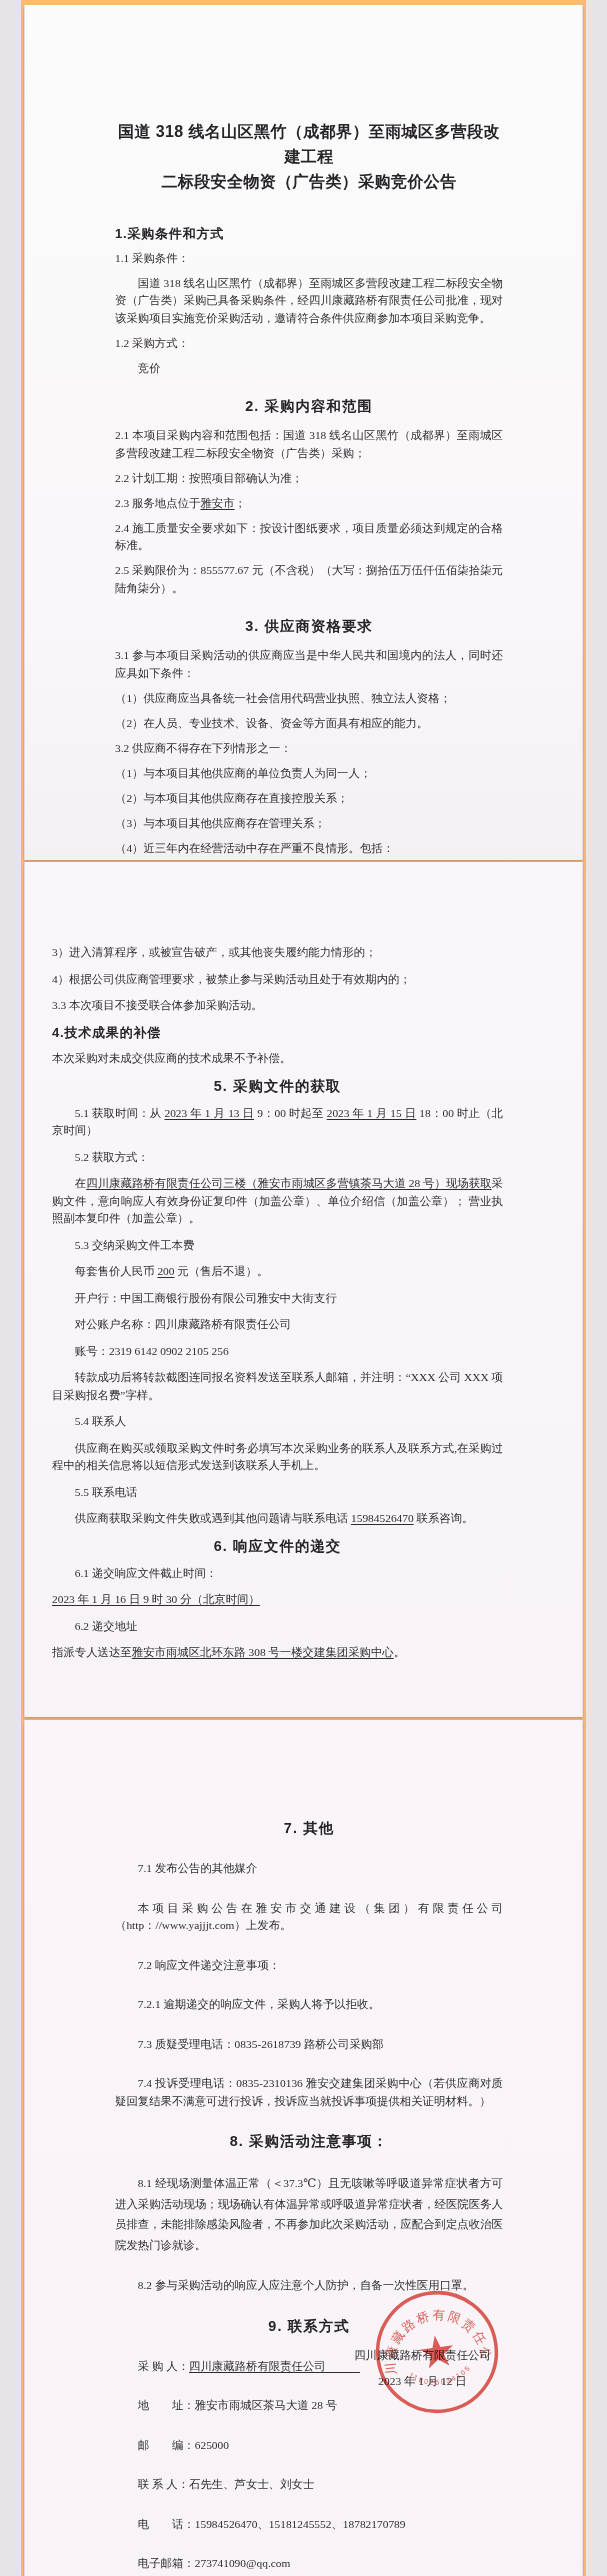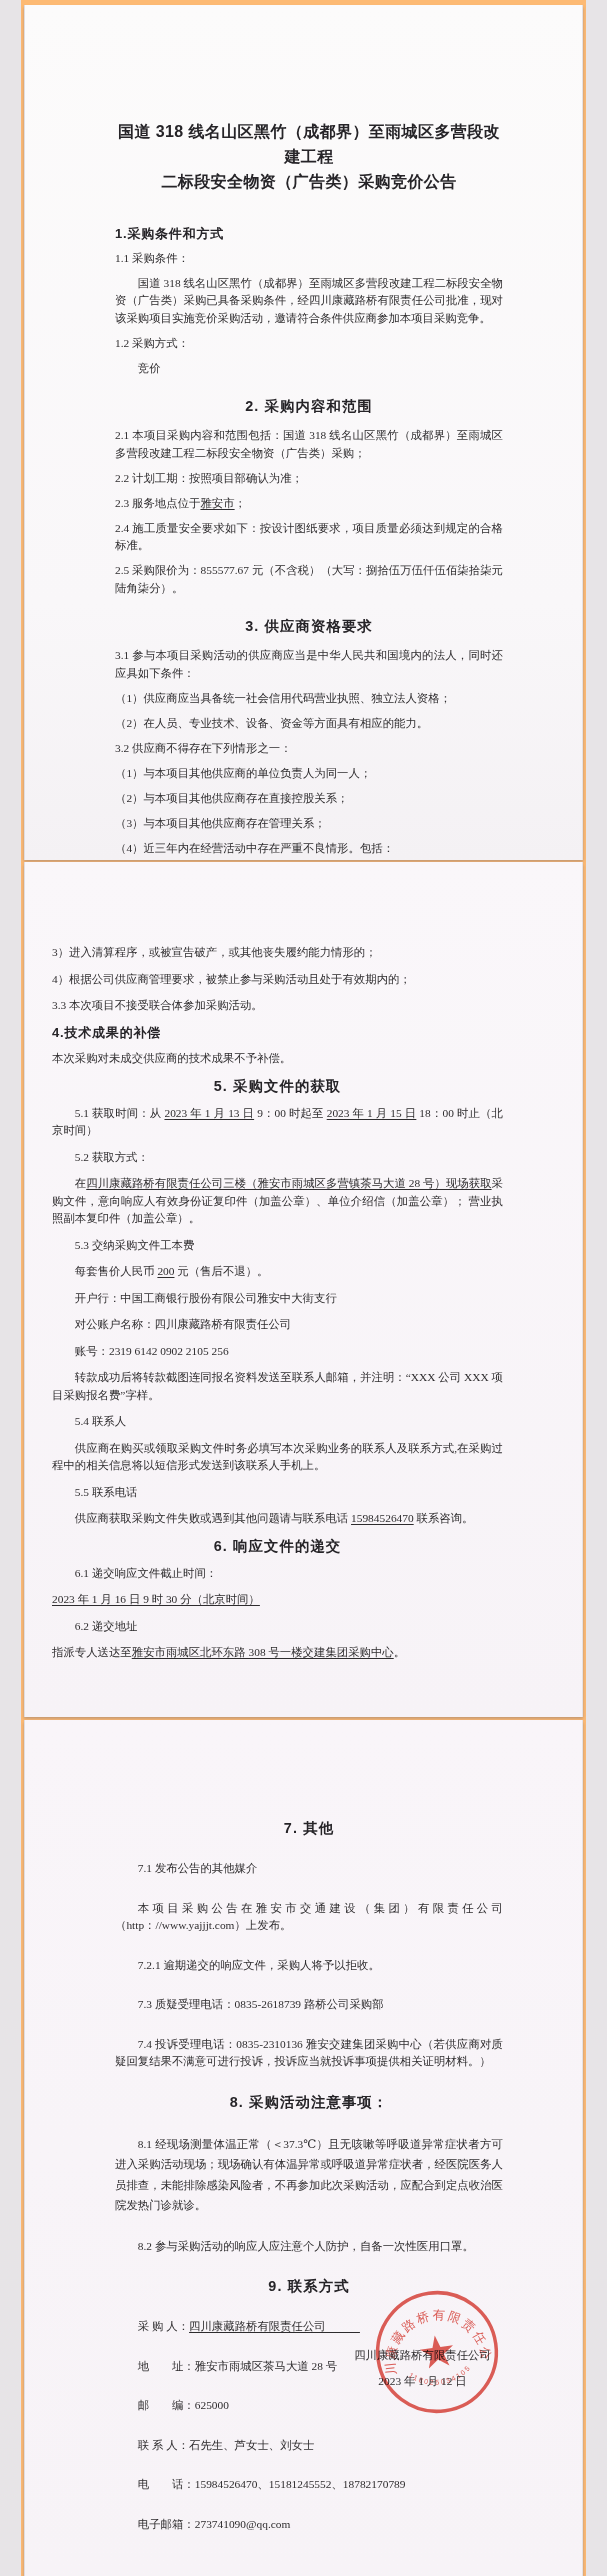--- a/index.html
+++ b/index.html
@@ -103,20 +103,21 @@
         <div class="blk line-indent"><span>6.2 递交地址</span></div>
         <div class="blk line"><span>指派专人送达至</span><span class="u">雅安市雨城区北环东路 308 号一楼交建集团采购中心</span><span>。</span></div>
       </div>
   </section>
 
   <section class="page page-3">
     <div class="content">
         <div class="blk heading"><span>7. 其他</span></div>
         <div class="blk line-indent"><span>7.1 发布公告的其他媒介</span></div>
         <div class="blk para"><span>本项目采购公告在雅安市交通建设（集团）有限责任公司（http：//www.yajjjt.com）上发布。</span></div>
+        <div class="blk line-indent"><span>7.2 响应文件递交注意事项：</span></div>
         <div class="blk line-indent"><span>7.2.1 逾期递交的响应文件，采购人将予以拒收。</span></div>
         <div class="blk line-indent"><span>7.3 质疑受理电话：0835-2618739 路桥公司采购部</span></div>
         <div class="blk para"><span>7.4 投诉受理电话：0835-2310136 雅安交建集团采购中心（若供应商对质疑回复结果不满意可进行投诉，投诉应当就投诉事项提供相关证明材料。）</span></div>
         <div class="blk heading"><span>8. 采购活动注意事项：</span></div>
         <div class="blk para-loose"><span>8.1 经现场测量体温正常（＜37.3℃）且无咳嗽等呼吸道异常症状者方可进入采购活动现场；现场确认有体温异常或呼吸道异常症状者，经医院医务人员排查，未能排除感染风险者，不再参加此次采购活动，应配合到定点收治医院发热门诊就诊。</span></div>
         <div class="blk line-indent"><span>8.2 参与采购活动的响应人应注意个人防护，自备一次性医用口罩。</span></div>
         <div class="blk heading"><span>9. 联系方式</span></div>
         <div class="blk contact"><span>采 购 人：</span><span class="u">四川康藏路桥有限责任公司　　　</span></div>
         <div class="blk contact"><span>地　　址：雅安市雨城区茶马大道 28 号</span></div>
         <div class="blk contact"><span>邮　　编：625000</span></div>

